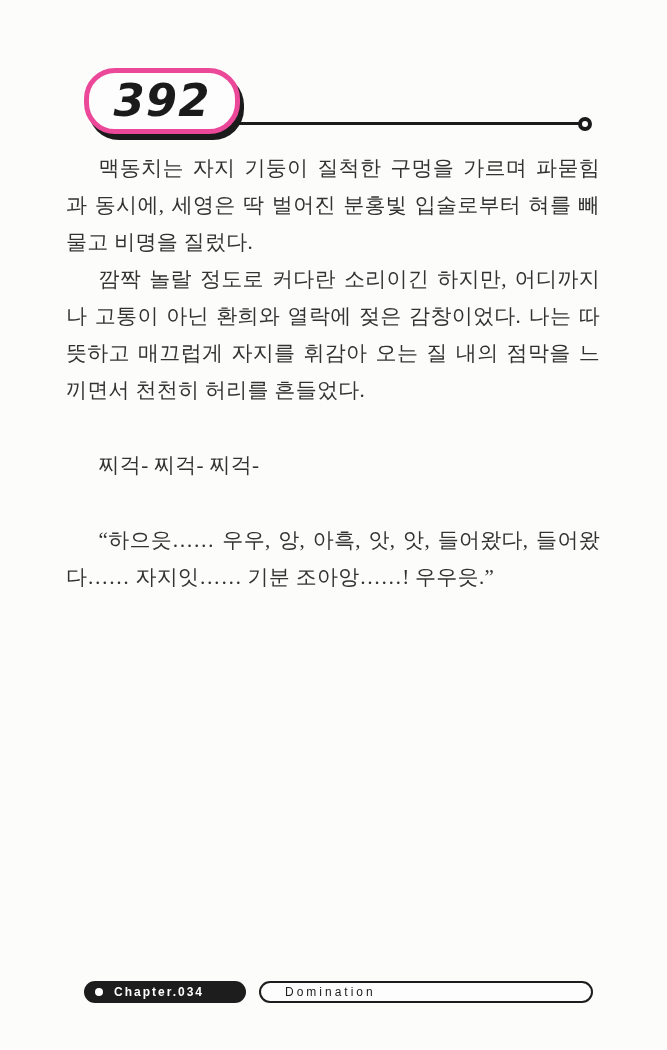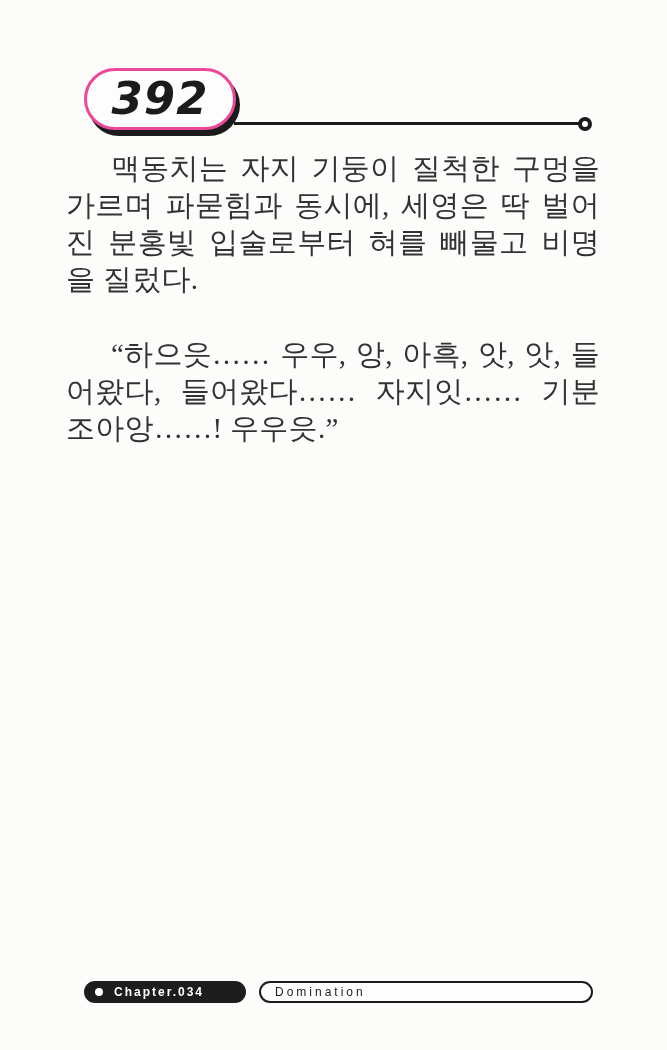--- a/index.html
+++ b/index.html
@@ -16,21 +16,21 @@
   }
 
   
   .page-number-badge {
     position: absolute;
     left: 84px;
     top: 68px;
     width: 146px;
     height: 56px;
     background: #fdfdfd;
-    border: 3px solid #ec4899;
+    border: 5px solid #ec4899;
     border-radius: 31px;
     box-shadow: 4px 6px 0 #1b1b1b;
     display: flex;
     align-items: center;
     justify-content: center;
   }
   .page-number {
     font-family: "DejaVu Sans", "Liberation Sans", sans-serif;
     font-size: 45px;
     font-weight: 700;
@@ -58,21 +58,21 @@
     border-radius: 50%;
   }
 
   
   .text-block {
     position: absolute;
     left: 66px;
     top: 150px;
     width: 534px;
     font-family: "Liberation Serif", "DejaVu Serif", serif;
-    font-size: 29px;
+    font-size: 21px;
     line-height: 37px;
     text-align: justify;
     letter-spacing: 0.3px;
     word-break: normal;
   }
   .text-block p {
     margin: 0;
     text-indent: 1.55em;
   }
   .text-block p.gap-before { margin-top: 38px; }
@@ -118,21 +118,21 @@
     position: absolute;
     left: 259px;
     top: 0;
     width: 334px;
     height: 22px;
     background: #fdfdfd;
     border: 2px solid #1d1d1d;
     border-radius: 12px;
     display: flex;
     align-items: center;
-    padding-left: 14px;
+    padding-left: 24px;
     box-sizing: border-box;
   }
   .series-label {
     color: #1d1d1d;
     font-family: "Liberation Sans", "DejaVu Sans", sans-serif;
     font-size: 12px;
     font-weight: 500;
     letter-spacing: 3px;
   }
 </style>
@@ -142,20 +142,22 @@
 <div class="page">
 
   <div class="page-number-badge">
     <span class="page-number">392</span>
   </div>
   <div class="header-rule"></div>
   <div class="header-rule-ring"></div>
 
   <div class="text-block">
     <p>맥동치는 자지 기둥이 질척한 구멍을 가르며 파묻힘과 동시에, 세영은 딱 벌어진 분홍빛 입술로부터 혀를 빼물고 비명을 질렀다.</p>
+    <p>깜짝 놀랄 정도로 커다란 소리이긴 하지만, 어디까지나 고통이 아닌 환희와 열락에 젖은 감창이었다. 나는 따뜻하고 매끄럽게 자지를 휘감아 오는 질 내의 점막을 느끼면서 천천히 허리를 흔들었다.</p>
+    <p class="gap-before">찌걱- 찌걱- 찌걱-</p>
     <p class="gap-before">“하으읏…… 우우, 앙, 아흑, 앗, 앗, 들어왔다, 들어왔다…… 자지잇…… 기분 조아앙……! 우우읏.”</p>
   </div>
 
   <div class="footer">
     <div class="chapter-pill">
       <span class="chapter-dot"></span>
       <span class="chapter-label">Chapter.034</span>
     </div>
     <div class="series-pill">
       <span class="series-label">Domination</span>

